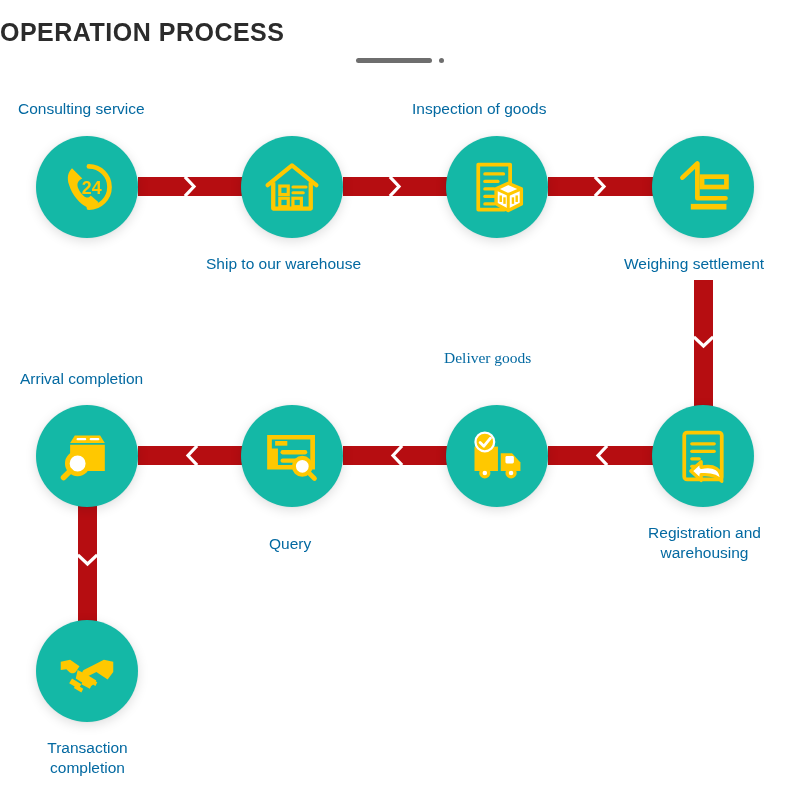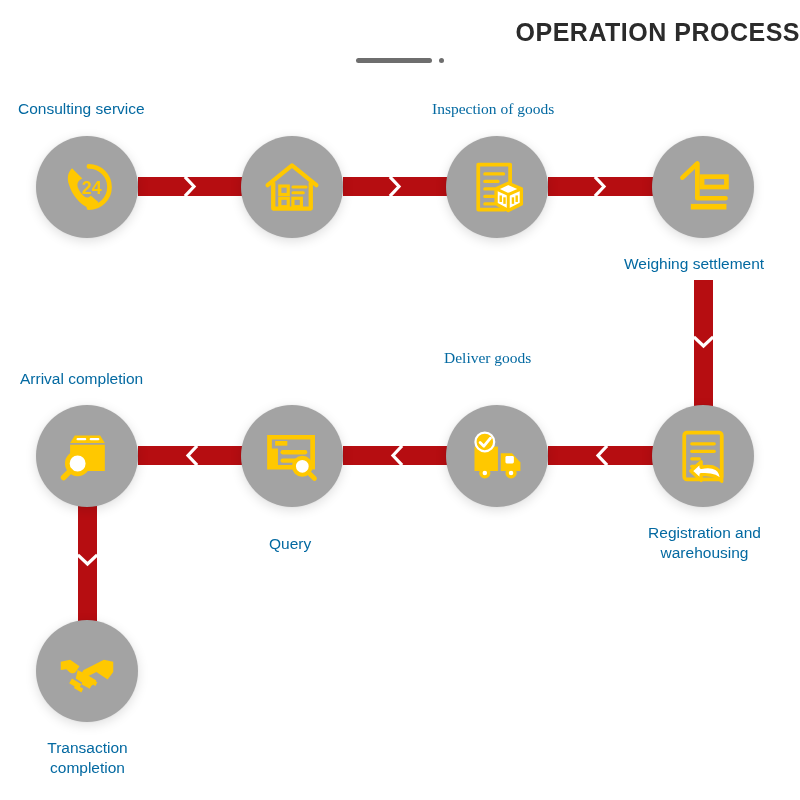--- a/index.html
+++ b/index.html
@@ -7,35 +7,35 @@
     width: 800px; height: 800px;
     background: #ffffff;
     font-family: "Liberation Sans", sans-serif;
     overflow: hidden;
   }
   #stage { position: relative; width: 800px; height: 800px; }
 
   
   .title {
     position: absolute; left: 0; top: 18px; width: 800px;
-    text-align: right;
+    text-align: left;
     font-size: 25px; font-weight: bold; letter-spacing: .5px;
     color: #2b2b2b;
   }
   .title-rule {
     position: absolute; top: 58px; left: 0; width: 800px;
     display: flex; align-items: center; justify-content: center; gap: 7px;
   }
   .title-rule .bar { width: 76px; height: 5px; border-radius: 3px; background: #6e6e6e; }
   .title-rule .dot { width: 5px; height: 5px; border-radius: 50%; background: #6e6e6e; }
 
   
   .node {
     position: absolute; width: 102px; height: 102px; border-radius: 50%;
-    background: #a3a3a3;
+    background: #14b8a6;
     box-shadow: 0 3px 12px rgba(0,0,0,.13), 0 0 2px rgba(0,0,0,.06);
     display: flex; align-items: center; justify-content: center;
   }
   .node svg { width: 60px; height: 60px; display: block; }
 
   
   .label {
     position: absolute;
     font-size: 15.5px; color: #0369a1; line-height: 1.3;
     white-space: pre-line;
@@ -122,39 +122,40 @@
     <svg viewBox="0 0 64 64">
       <path d="M6 30 L32 9 L58 30" fill="none" stroke="#FFC800" stroke-width="4.6" stroke-linejoin="round" stroke-linecap="round"></path>
       <path d="M12 27 L12 55 L52 55 L52 27" fill="none" stroke="#FFC800" stroke-width="4.6" stroke-linejoin="round"></path>
       <rect x="19" y="31" width="9" height="9" fill="none" stroke="#FFC800" stroke-width="3.4"></rect>
       <rect x="19" y="44" width="9" height="9" fill="none" stroke="#FFC800" stroke-width="3.4"></rect>
       <rect x="33" y="44" width="9" height="9" fill="none" stroke="#FFC800" stroke-width="3.4"></rect>
       <line x1="33" y1="32" x2="47" y2="32" stroke="#FFC800" stroke-width="3.2" stroke-linecap="round"></line>
       <line x1="33" y1="38" x2="44" y2="38" stroke="#FFC800" stroke-width="3.2" stroke-linecap="round"></line>
     </svg>
   </div>
+  <div class="label" style="left:206px; top:254px;">Ship to our warehouse</div>
 
   <div class="node" style="left:446px; top:136px;">
     <svg viewBox="0 0 64 64">
       <path d="M12 8 L46 8 L46 40 L40 40 L40 56 L12 56 Z" fill="none" stroke="#FFC800" stroke-width="4" stroke-linejoin="round"></path>
       <line x1="19" y1="18" x2="39" y2="18" stroke="#FFC800" stroke-width="3.4" stroke-linecap="round"></line>
       <line x1="19" y1="26" x2="33" y2="26" stroke="#FFC800" stroke-width="3.4" stroke-linecap="round"></line>
       <line x1="19" y1="34" x2="29" y2="34" stroke="#FFC800" stroke-width="3.4" stroke-linecap="round"></line>
       <line x1="19" y1="42" x2="29" y2="42" stroke="#FFC800" stroke-width="3.4" stroke-linecap="round"></line>
       <line x1="19" y1="50" x2="29" y2="50" stroke="#FFC800" stroke-width="3.4" stroke-linecap="round"></line>
       <path d="M44 28 L58 34 L58 50 L44 57 L31 50 L31 34 Z" fill="#ffffff" stroke="#FFC800" stroke-width="3.6" stroke-linejoin="round"></path>
       <path d="M31 34 L44 40 L58 34" fill="none" stroke="#FFC800" stroke-width="3.2" stroke-linejoin="round"></path>
       <line x1="44" y1="40" x2="44" y2="57" stroke="#FFC800" stroke-width="3.2"></line>
       <line x1="36" y1="41" x2="36" y2="48" stroke="#FFC800" stroke-width="2.6"></line>
       <line x1="40" y1="43" x2="40" y2="50" stroke="#FFC800" stroke-width="2.6"></line>
       <line x1="49" y1="43" x2="49" y2="50" stroke="#FFC800" stroke-width="2.6"></line>
       <line x1="53" y1="41" x2="53" y2="48" stroke="#FFC800" stroke-width="2.6"></line>
     </svg>
   </div>
-  <div class="label" style="left:432px; top:99px;font-family:Liberation Serif, serif;">Inspection of goods</div>
+  <div class="label" style="left:412px; top:99px;">Inspection of goods</div>
 
   <div class="node" style="left:652px; top:136px;">
     <svg viewBox="0 0 64 64">
       <path d="M10 22 L26 7 L26 44 L56 44" fill="none" stroke="#FFC800" stroke-width="5" stroke-linejoin="round" stroke-linecap="round"></path>
       <rect x="31" y="21" width="26" height="11" fill="none" stroke="#FFC800" stroke-width="5"></rect>
       <rect x="19" y="50" width="38" height="6" fill="#FFC800"></rect>
     </svg>
   </div>
   <div class="label" style="left:624px; top:254px;">Weighing settlement</div>
 

